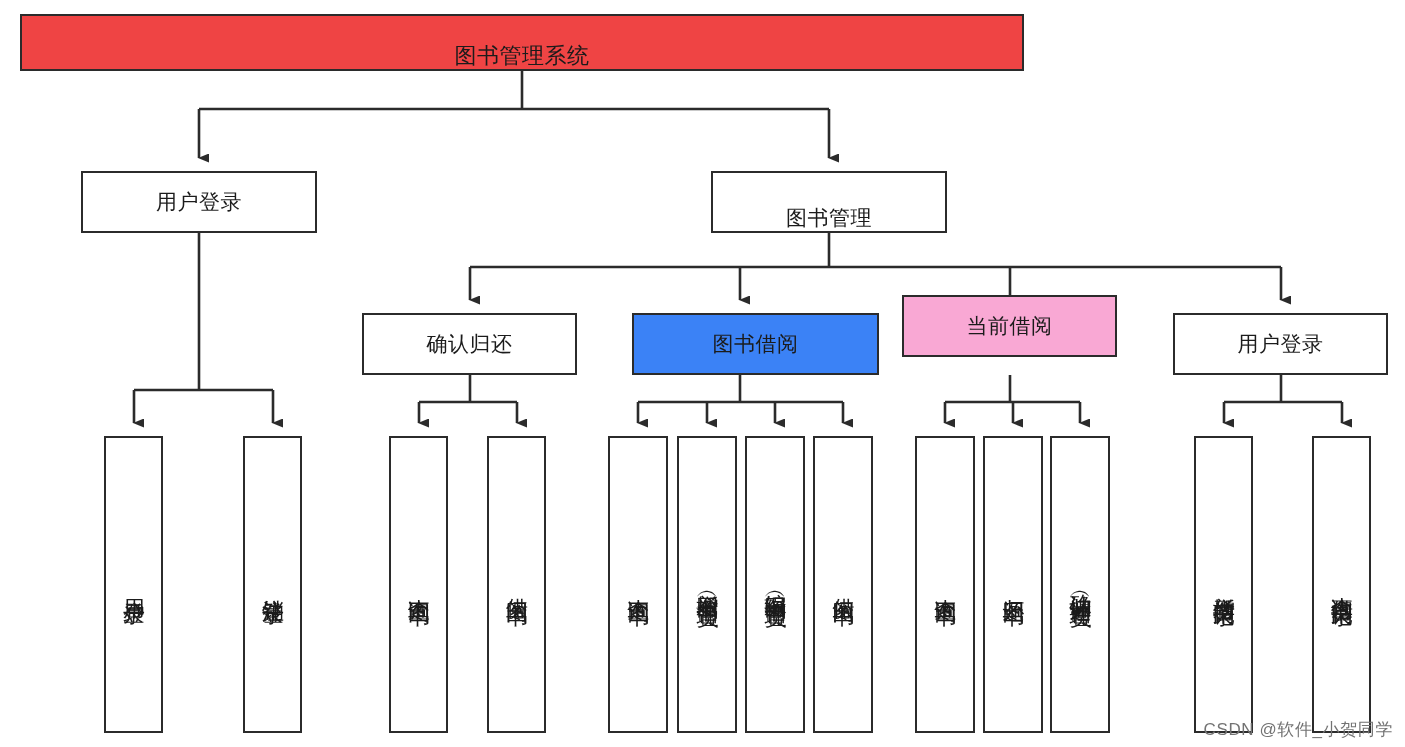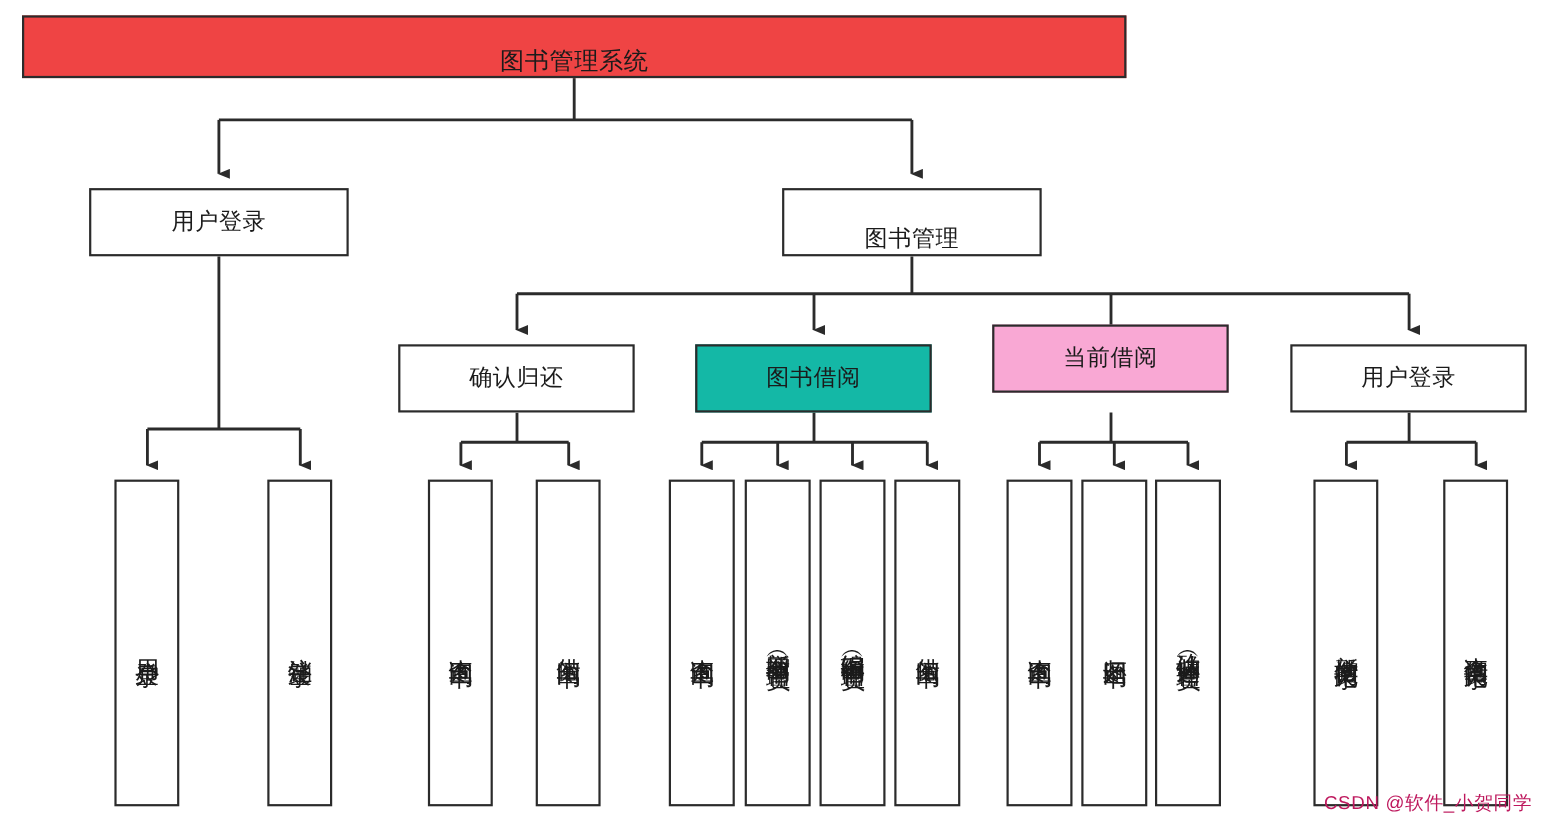--- a/index.html
+++ b/index.html
@@ -54,21 +54,21 @@
     max-height: 278px;
   }
   .node.root .node-label {
     font-size: 22px;
   }
   #watermark {
     position: absolute;
     right: 12px;
     bottom: 6px;
     font-size: 17px;
-    color: #be185d;
+    color: #737373;
     letter-spacing: 0.6px;
     z-index: 5;
     white-space: nowrap;
   }
 </style>
 </head>
 <body>
 
 <div id="diagram-root">
 
@@ -121,21 +121,21 @@
       </div>
       <div class="node" style="left: 81px; top: 171px; width: 236px; height: 62px; border-color: rgb(43, 43, 43); background: rgb(255, 255, 255);">
         <span class="node-label">用户登录</span>
       </div>
       <div class="node" style="left: 711px; top: 171px; width: 236px; height: 62px; border-color: rgb(43, 43, 43); background: rgb(255, 255, 255); align-items: flex-end;">
         <span class="node-label">图书管理</span>
       </div>
       <div class="node" style="left: 362px; top: 313px; width: 215px; height: 62px; border-color: rgb(43, 43, 43); background: rgb(255, 255, 255);">
         <span class="node-label">确认归还</span>
       </div>
-      <div class="node" style="left: 632px; top: 313px; width: 215px; height: 62px; border-color: rgb(43, 43, 43); background: #14b8a6; justify-content: center;">
+      <div class="node" style="left: 632px; top: 313px; width: 247px; height: 62px; border-color: rgb(43, 43, 43); background: #3b82f6; justify-content: center;">
         <span class="node-label">图书借阅</span>
       </div>
       <div class="node" style="left: 902px; top: 295px; width: 215px; height: 62px; border-color: rgb(43, 43, 43); background: #f9a8d4;">
         <span class="node-label">当前借阅</span>
       </div>
       <div class="node" style="left: 1173px; top: 313px; width: 215px; height: 62px; border-color: rgb(43, 43, 43); background: rgb(255, 255, 255);">
         <span class="node-label">用户登录</span>
       </div>
       <div class="node leaf" style="left: 104px; top: 436px; width: 59px; height: 297px; border-color: rgb(43, 43, 43); background: rgb(255, 255, 255);">
         <span class="node-label">用户登录</span>

